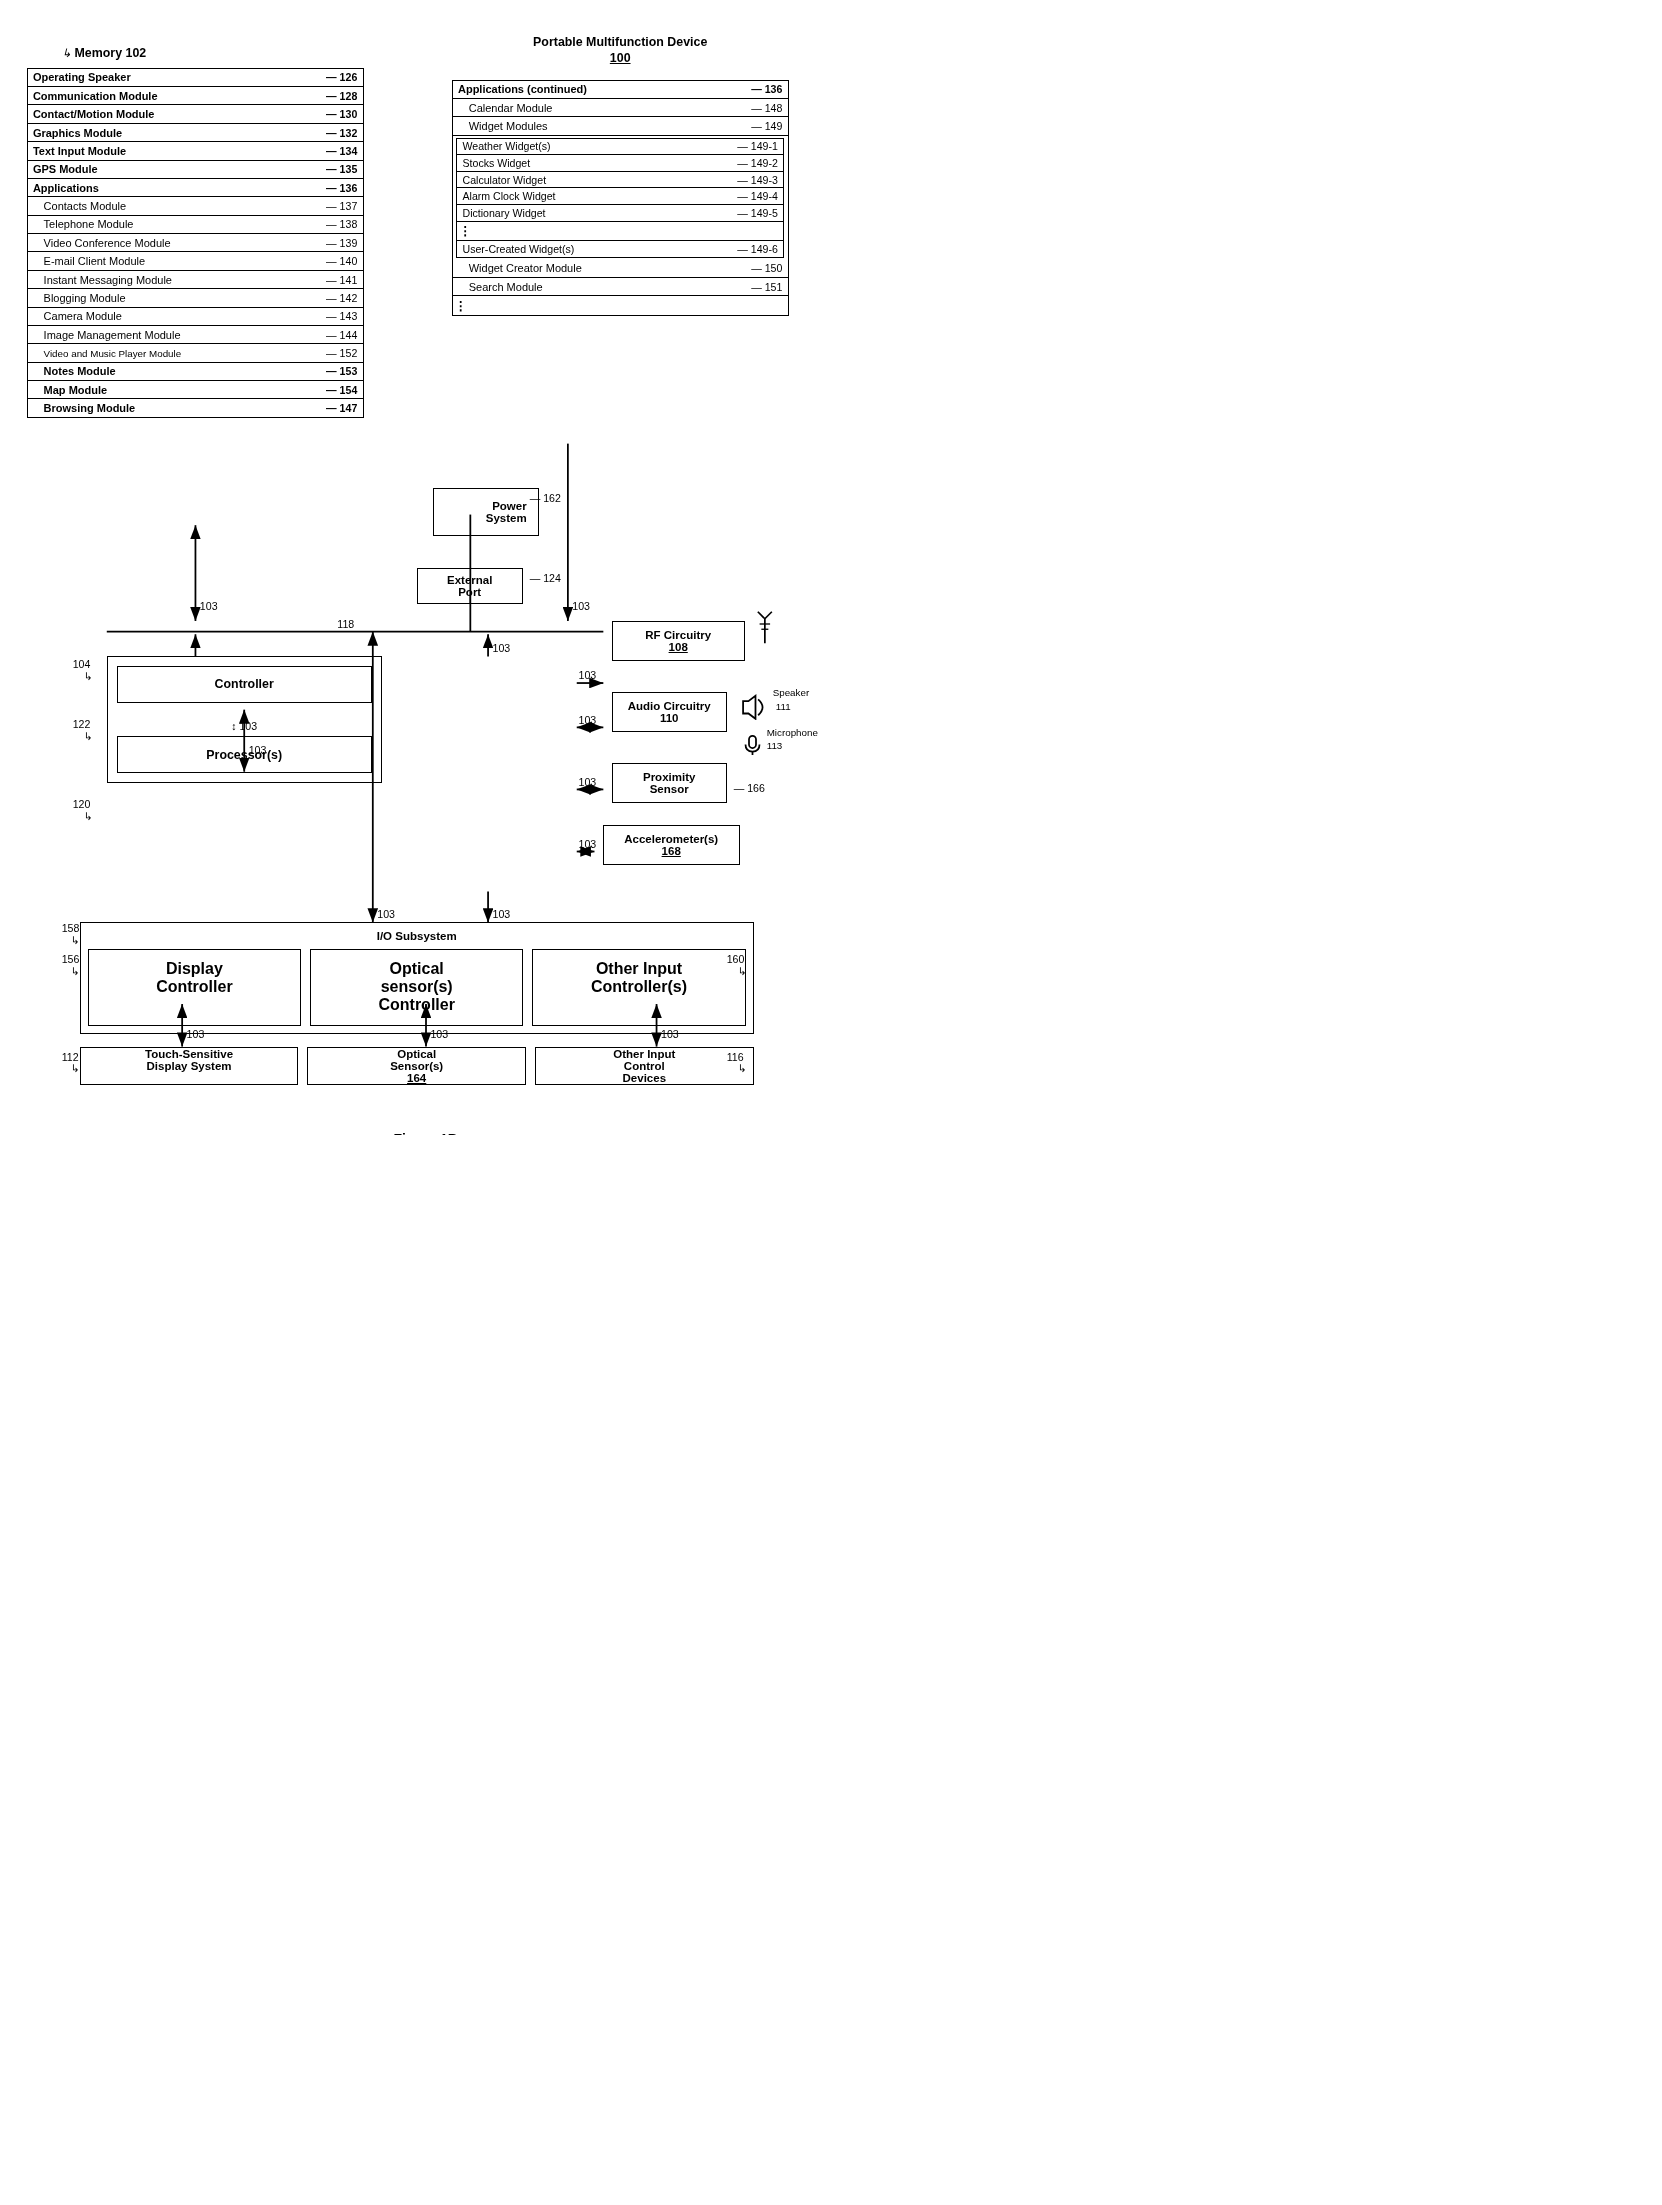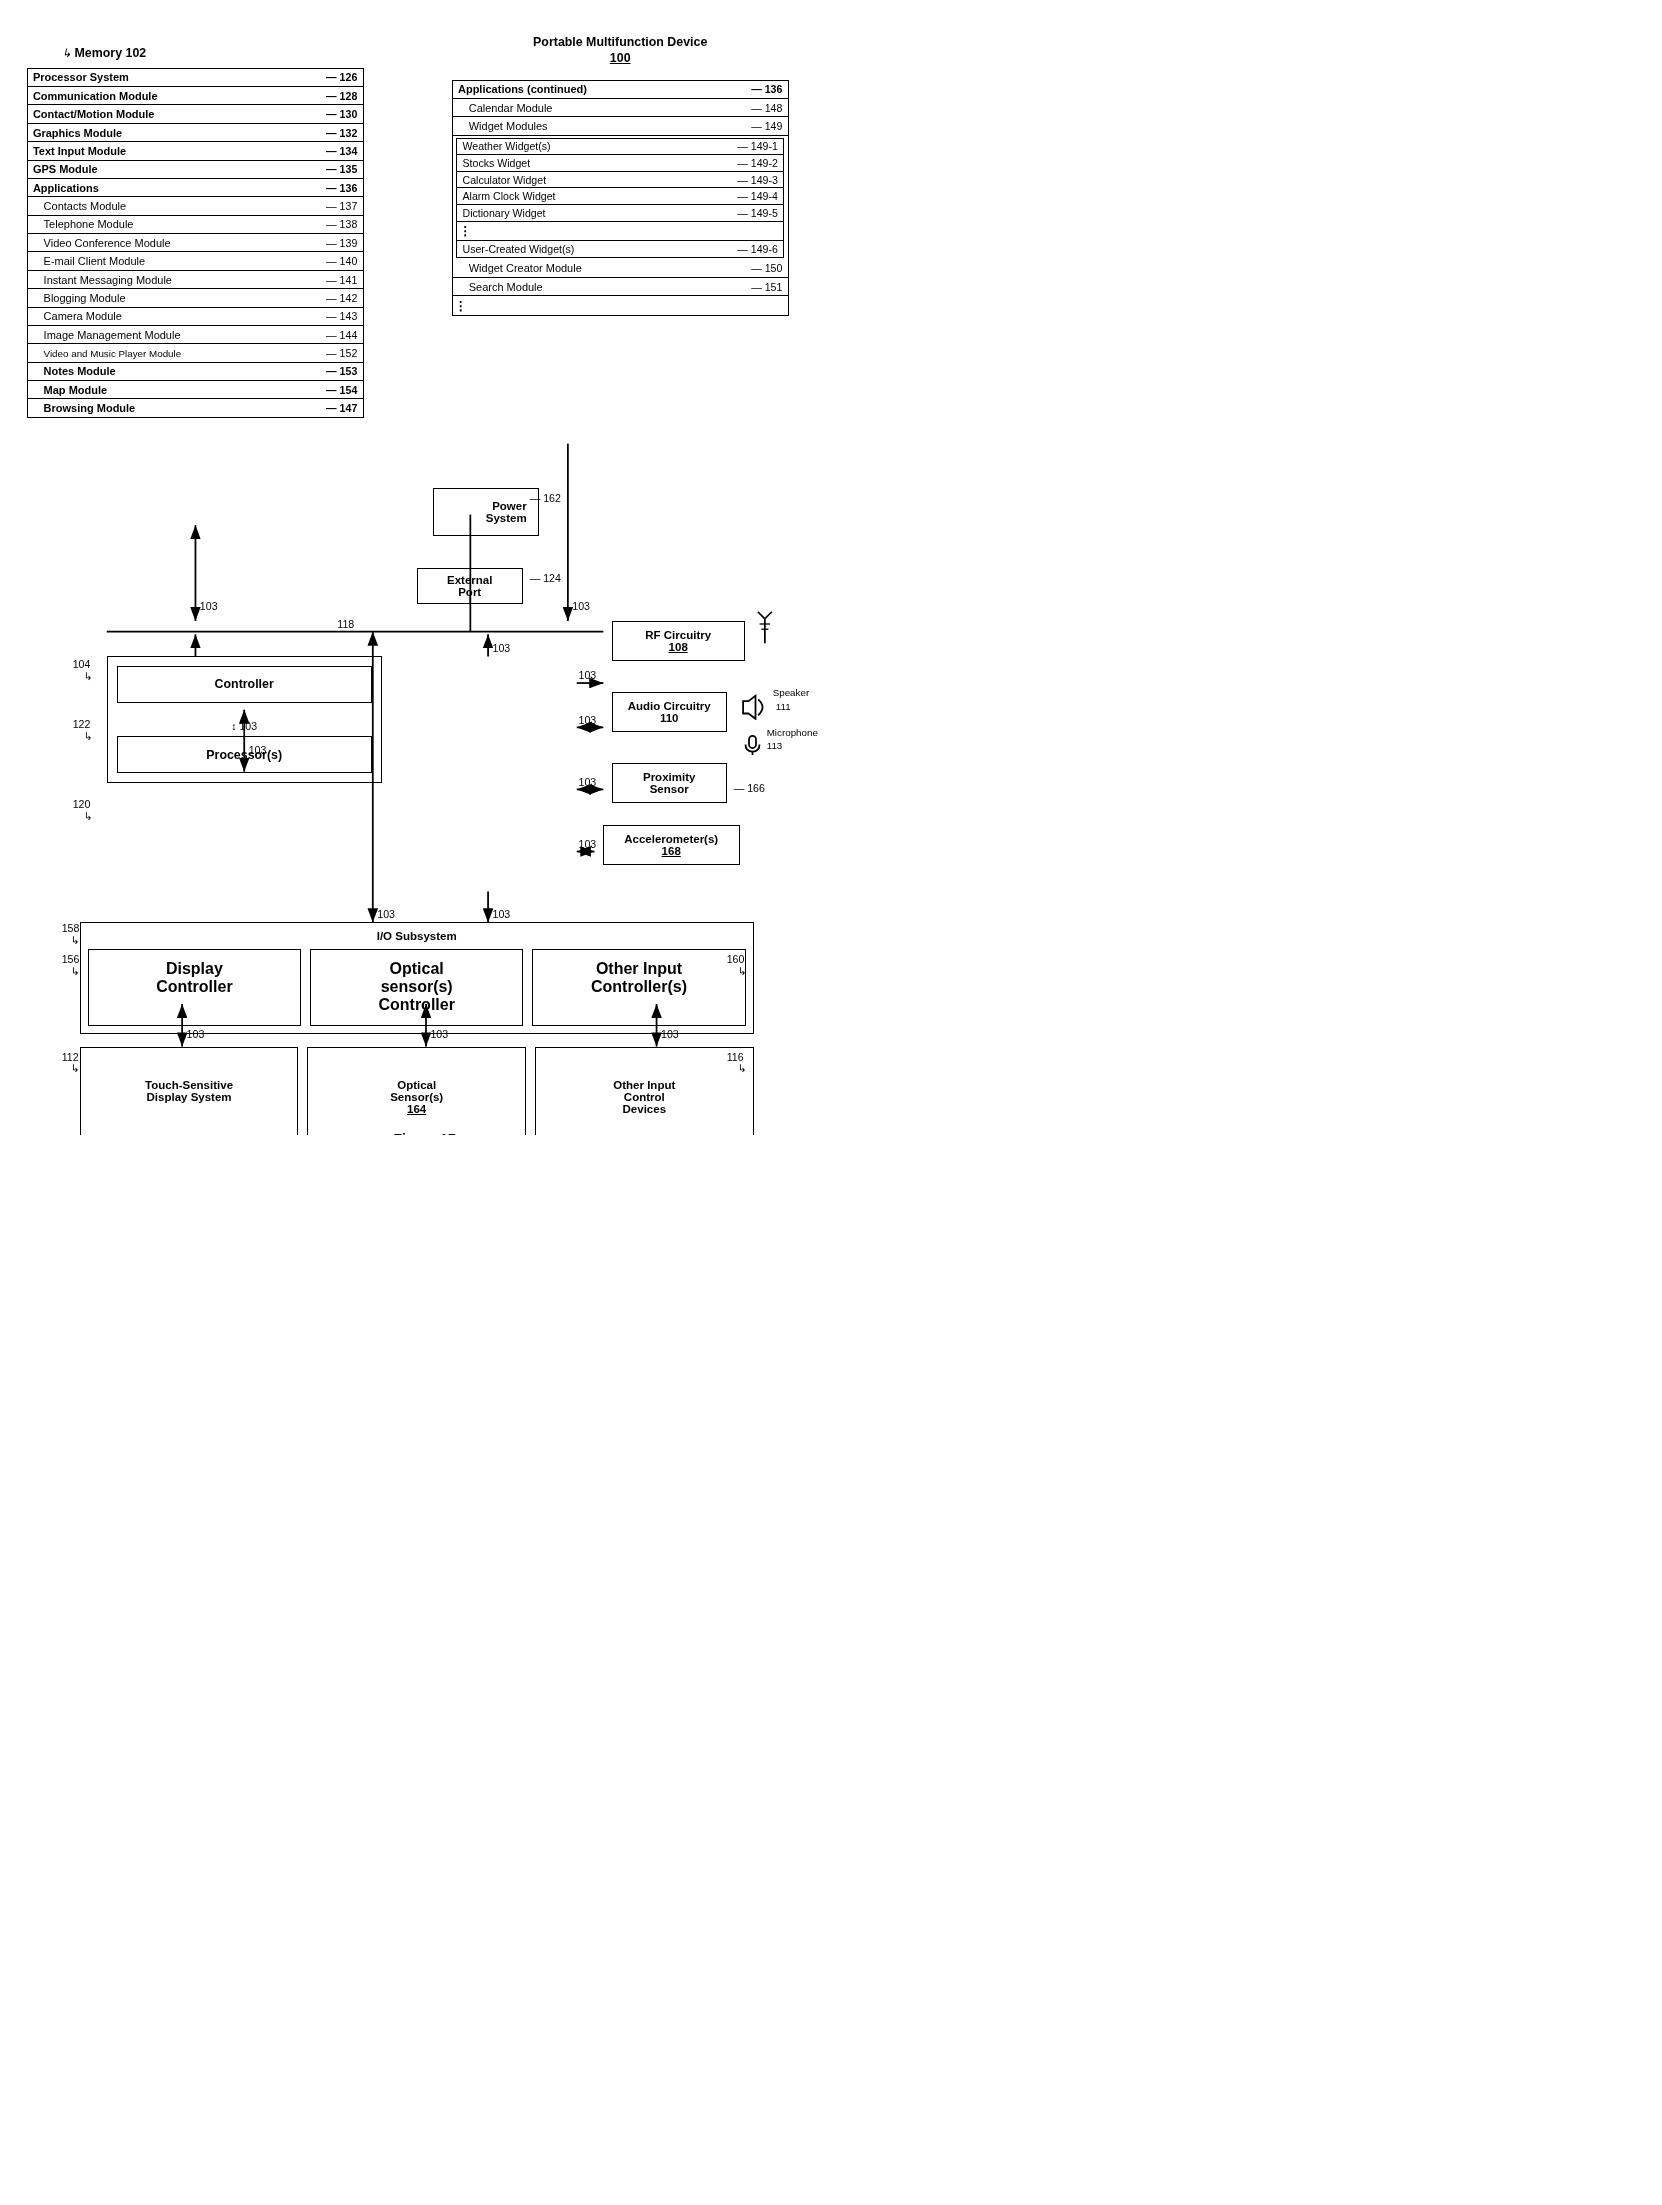--- a/index.html
+++ b/index.html
@@ -239,21 +239,21 @@
       top: 1029px;
       left: 62px;
       width: 674px;
       display: flex;
       justify-content: space-around;
       gap: 8.9px;
     }
     .bottom-box {
       border: 1.8px solid #000;
       text-align: center;
-      padding: 31px 7px;
+      padding: 0 7px;
       font-weight: bold;
       font-size: 11.5px;
       flex: 1;
     }
 
     
     .svg-overlay {
       position: absolute;
       top: 0;
       left: 0;
@@ -269,21 +269,21 @@
 
 <div class="diagram-container">
 
   <div style="position:absolute; top:28px; left:44px;">
     <span style="font-style:italic; font-weight:normal; font-size:11.5px;">↳ </span>
     <span style="font-weight:bold; font-size:12.4px;">Memory 102</span>
   </div>
 
   <div class="memory-box" style="position:absolute; top:50px; left:8.9px; width:337px;">
     <div class="memory-row bold-text">
-      <span>Processor System</span>
+      <span>Operating Speaker</span>
         <span class="ref-num">— 126</span>
     </div>
     <div class="memory-row bold-text">
       <span>Communication Module</span>
         <span class="ref-num">— 128</span>
     </div>
     <div class="memory-row bold-text">
       <span>Contact/Motion Module</span>
         <span class="ref-num">— 130</span>
     </div>

